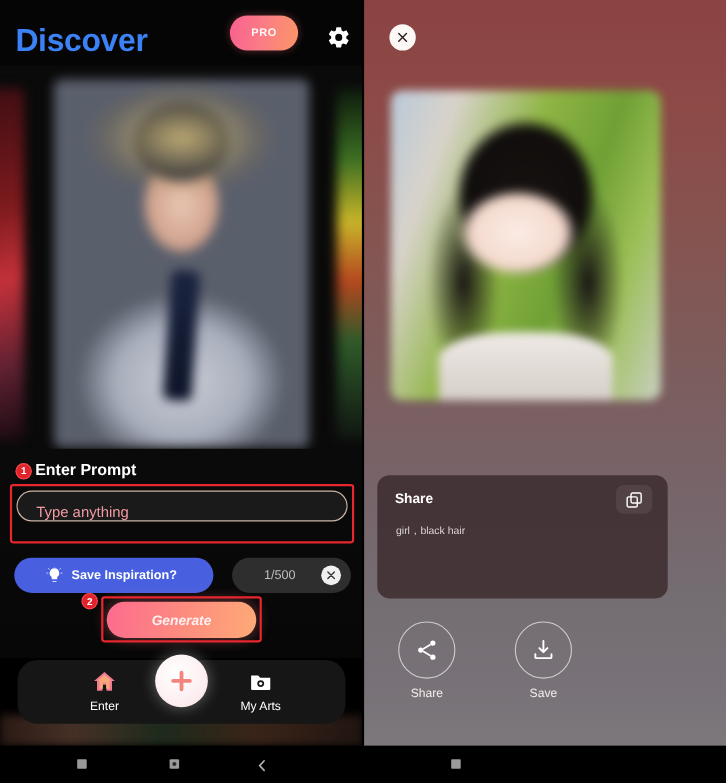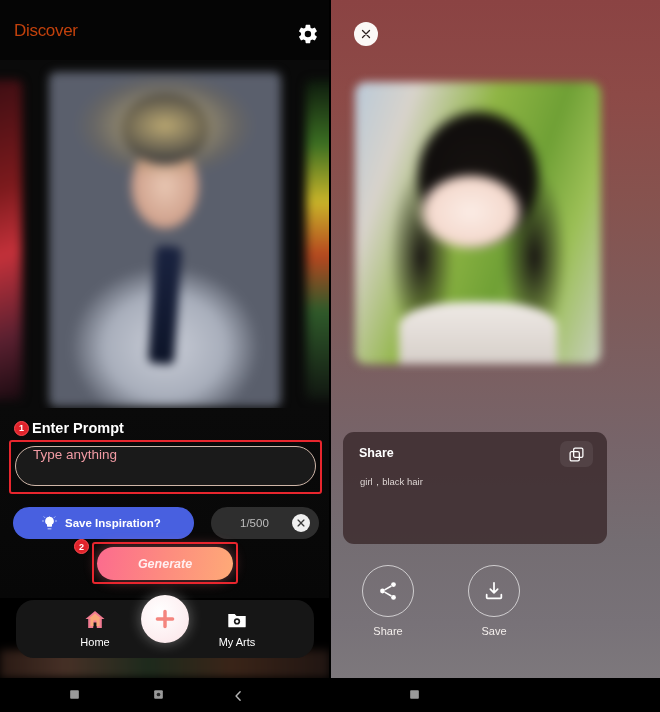--- a/index.html
+++ b/index.html
@@ -13,21 +13,21 @@
     position:absolute; left:0; top:0; width:330px; height:678px;
     background:#000; overflow:hidden;
   }
   .header {
     position:absolute; left:0; top:0; width:330px; height:60px;
     display:flex; align-items:center; z-index:20;
     background:#050505;
   }
   .app-title {
     position:absolute; left:14px; top:21px;
-    color:#c2410c; font-size:17px; font-weight:normal; letter-spacing:-0.3px;
+    color:#3b82f6; font-size:29px; font-weight:bold; letter-spacing:-0.3px;
   }
   .pro-pill {
     position:absolute; left:209px; top:14px; width:62px; height:32px;
     border-radius:16px;
     background:linear-gradient(100deg,#f8608f 0%,#fb7b86 45%,#fb9668 100%);
     display:flex; align-items:center; justify-content:center;
     box-shadow:0 0 8px rgba(250,110,130,0.35);
   }
   .pro-pill span { color:#fff; font-size:10px; font-weight:bold; letter-spacing:0.5px; opacity:.95;}
   .gear-btn {
@@ -81,23 +81,23 @@
     border:1px solid #ff4a50;
   }
   .label-row .lbl { color:#fff; font-size:14.5px; font-weight:bold; margin-left:3px; }
 
   .anno-box { position:absolute; border:2px solid #e8262e; border-radius:3px; z-index:9; }
   .anno-prompt { left:9px; top:32px; width:313px; height:54px; }
   .anno-gen { left:92px; top:134px; width:146px; height:42px; }
   .badge-2 { position:absolute; left:74px; top:131px; z-index:10; }
 
   .prompt-input {
-    position:absolute; left:15px; top:38px; width:301px; height:40px;
+    position:absolute; left:15px; top:38px; width:301px; height:28px;
     border:1.5px solid #cfb6a8; border-radius:21px; background:#1a1a1a;
-    display:flex; align-items:flex-start;
+    display:flex; align-items:flex-end;
   }
   .prompt-input .ph { color:#f29ba4; font-size:13.5px; margin-left:17px; font-weight:500;}
 
   .inspo-pill {
     position:absolute; left:13px; top:99px; width:181px; height:32px;
     border-radius:16px; background:#4860e0;
     display:flex; align-items:center;
   }
   .inspo-pill .txt { color:#fff; font-size:11.5px; font-weight:bold; margin-left:8px; }
   .bulb { margin-left:28px; width:16px; height:16px; display:flex; align-items:center; justify-content:center;}
@@ -223,20 +223,23 @@
 
     <div class="carousel">
       <div class="card card-left"></div>
       <div class="card card-center"></div>
       <div class="card card-right"></div>
     </div>
 
     <div class="header">
       <div class="app-title">Discover</div>
 
+      <div class="pro-pill">
+        <span>PRO</span>
+      </div>
 
       <div class="gear-btn">
         <svg width="22" height="22" viewBox="0 0 24 24">
           <path fill="#ffffff" d="M19.4 13c.04-.32.06-.66.06-1s-.02-.68-.07-1l2.11-1.63a.5.5 0 0 0 .12-.64l-2-3.46a.5.5 0 0 0-.6-.22l-2.49 1a7.3 7.3 0 0 0-1.73-1l-.38-2.65A.5.5 0 0 0 13.93 2h-4a.5.5 0 0 0-.49.42l-.38 2.65c-.63.26-1.2.6-1.73 1l-2.49-1a.5.5 0 0 0-.6.22l-2 3.46a.5.5 0 0 0 .12.64L4.47 11c-.05.32-.07.66-.07 1s.02.68.07 1l-2.11 1.63a.5.5 0 0 0-.12.64l2 3.46c.12.22.38.3.6.22l2.49-1c.52.4 1.1.74 1.73 1l.38 2.65c.04.24.25.42.49.42h4c.24 0 .45-.18.49-.42l.38-2.65c.63-.26 1.2-.6 1.73-1l2.49 1c.22.08.48 0 .6-.22l2-3.46a.5.5 0 0 0-.12-.64L19.4 13zm-7.47 2.5A3.5 3.5 0 1 1 15.43 12a3.5 3.5 0 0 1-3.5 3.5z"></path>
         </svg>
       </div>
     </div>
 
     <div class="prompt-section">
 
@@ -287,21 +290,21 @@
     <div class="bottom-strip"></div>
 
     <div class="navbar">
       <div class="nav-item nav-home">
         <div class="ic">
           <svg width="26" height="24" viewBox="0 0 24 24">
             <path fill="#f07a92" d="M12 3L2.5 11h2.7v9h5v-5.6h3.6V20h5v-9h2.7z"></path>
             <path fill="#f9a878" d="M12 5.4l-6.2 5.2h1.6v7.6h3.1v-5.6h3v5.6h3.1v-7.6h1.6z"></path>
           </svg>
         </div>
-        <span class="nlbl">Home</span>
+        <span class="nlbl">Enter</span>
       </div>
 
       <div class="nav-item nav-arts">
         <div class="ic">
           <svg width="24" height="22" viewBox="0 0 24 24">
             <path fill="#ffffff" d="M2.5 5.5h7l2 2.2h10v11.3a1 1 0 0 1-1 1h-17a1 1 0 0 1-1-1V5.5z"></path>
             <circle cx="12" cy="13.6" r="3.4" fill="#1a1a1a"></circle>
             <circle cx="12" cy="13.6" r="1.6" fill="#ffffff"></circle>
           </svg>
         </div>

